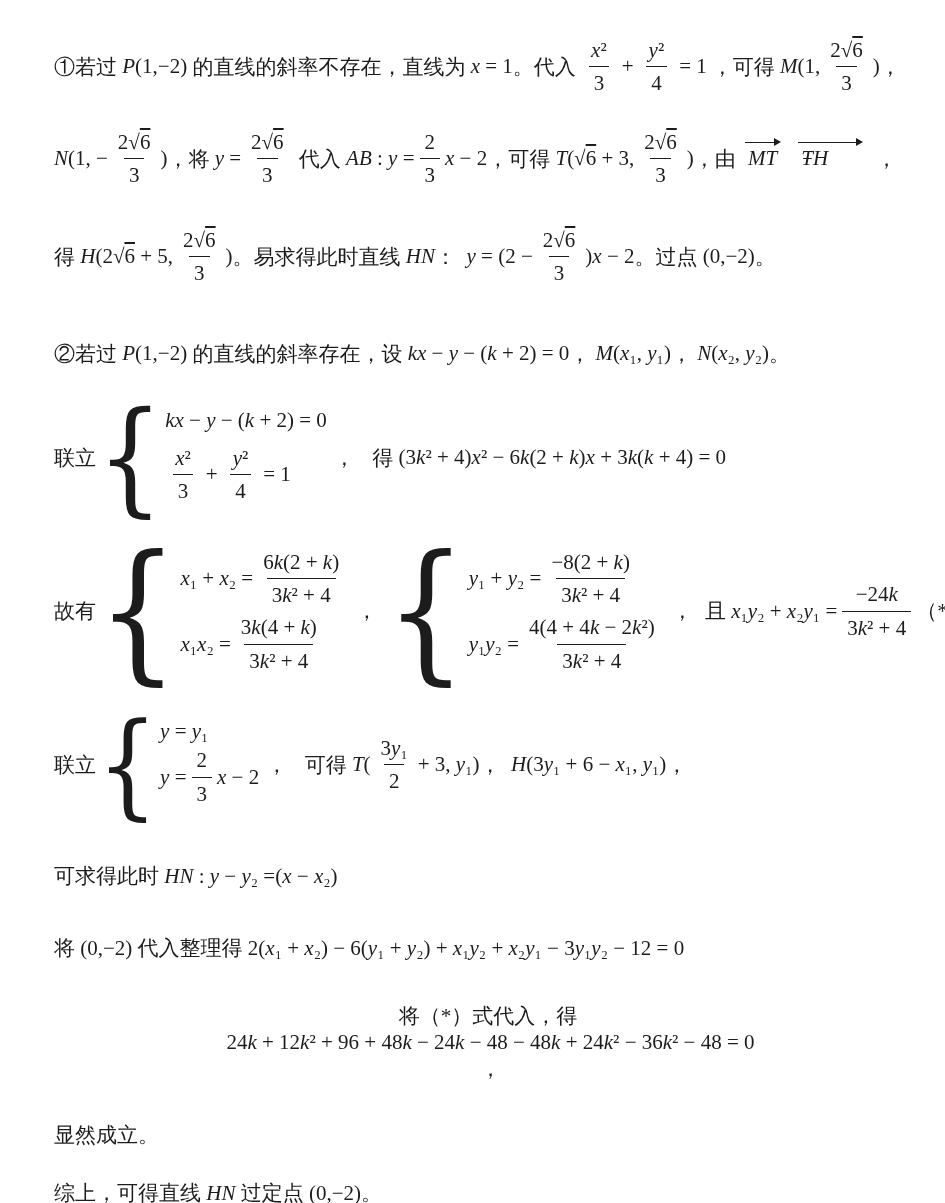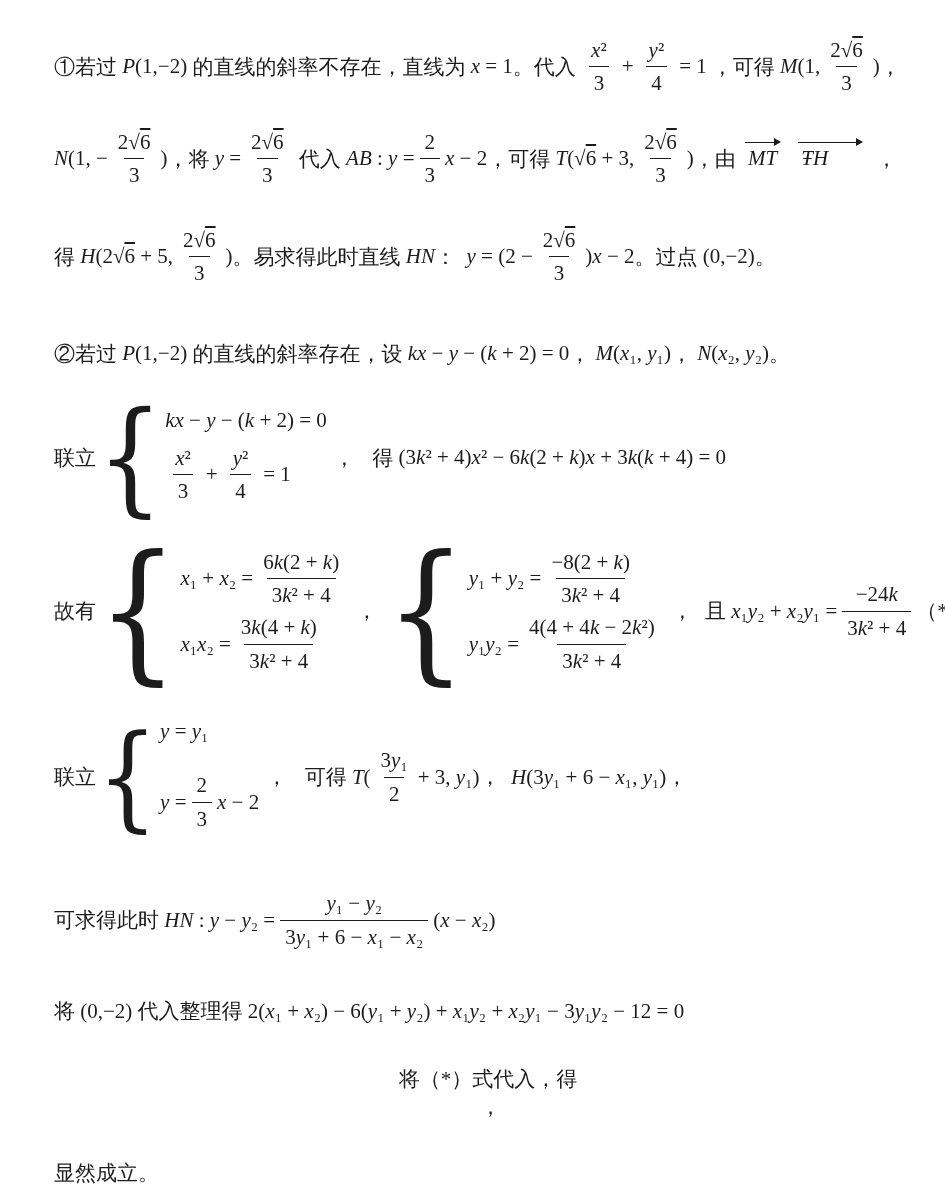--- a/index.html
+++ b/index.html
@@ -27,21 +27,21 @@
   .vec.wide { padding-right:34px;font-style:italic; }
   
   .cases { display:inline-flex; align-items:center; }
   .brace { font-family:"DejaVu Serif","Liberation Serif",serif; line-height:0.75; display:inline-block; transform:scaleY(1.18); font-weight:400; margin:0 2px 0 1px; }
   .brace.bA { font-size:104px; }
   .brace.bB { font-size:128px; }
   .brace.bC { font-size:96px; }
   .rows { display:inline-flex; flex-direction:column; align-items:flex-start; }
   .rows.g5 { gap:9px; }
   .rows.g6 { }
-  .rows.g7 { gap:25px; }
+  .rows.g7 { gap:0; }
   .subline { display:flex; align-items:center; white-space:pre; }
   .sep { margin:0 7px; align-self:center; }
   
   .mt1 { margin-top:4px; }
   .mt2 { margin-top:26px; }
   .mt3 { margin-top:32px; }
   .mt4 { margin-top:50px; }
   .mt5 { margin-top:40px; }
   .mt6 { margin-top:38px; }
   .mt7 { margin-top:42px; }
@@ -78,29 +78,29 @@
 
   <div class="line mt6">
     <span class="cn">故有</span><span class="cases"><span class="brace bB">{</span><span class="rows g6"><span class="subline"><span class="mx"><i>x</i>₁ + <i>x</i>₂ =</span><span class="frac"><span class="num mx">6<i>k</i>(2 + <i>k</i>)</span><span class="den mx">3<i>k</i>² + 4</span></span></span><span class="subline"><span class="mx"><i>x</i>₁<i>x</i>₂ =</span><span class="frac"><span class="num mx">3<i>k</i>(4 + <i>k</i>)</span><span class="den mx">3<i>k</i>² + 4</span></span></span></span></span><span class="cn sep">，</span><span class="cases"><span class="brace bB">{</span><span class="rows g6"><span class="subline"><span class="mx"><i>y</i>₁ + <i>y</i>₂ =</span><span class="frac"><span class="num mx">−8(2 + <i>k</i>)</span><span class="den mx">3<i>k</i>² + 4</span></span></span><span class="subline"><span class="mx"><i>y</i>₁<i>y</i>₂ =</span><span class="frac"><span class="num mx">4(4 + 4<i>k</i> − 2<i>k</i>²)</span><span class="den mx">3<i>k</i>² + 4</span></span></span></span></span><span class="cn sep">， </span><span class="cn">且 </span><span class="mx"><i>x</i>₁<i>y</i>₂ + <i>x</i>₂<i>y</i>₁ =</span><span class="frac"><span class="num mx">−24<i>k</i></span><span class="den mx">3<i>k</i>² + 4</span></span><span class="cn">（*）</span>
   </div>
 
   <div class="line mt7">
     <span class="cn">联立</span><span class="cases"><span class="brace bC">{</span><span class="rows g7"><span class="mx"><i>y</i> = <i>y</i>₁</span><span class="subline"><span class="mx"><i>y</i> =</span><span class="frac"><span class="num mx">2</span><span class="den mx">3</span></span><span class="mx"><i>x</i> − 2</span></span></span></span><span class="cn sep">，  </span><span class="cn">可得 </span><span class="mx"><i>T</i>(</span><span class="frac"><span class="num mx">3<i>y</i>₁</span><span class="den mx">2</span></span><span class="mx">+ 3, <i>y</i>₁)</span><span class="cn">，  </span><span class="mx"><i>H</i>(3<i>y</i>₁ + 6 − <i>x</i>₁, <i>y</i>₁)</span><span class="cn">，</span>
   </div>
 
   <div class="line mt8">
-    <span class="cn">可求得此时 </span><span class="mx"><i>HN</i> : <i>y</i> − <i>y</i>₂ =</span><span class="frac"><span class="num mx"><i>y</i>₁ − <i>y</i>₂</span><span class="den mx">3<i>y</i>₁ + 6 − <i>x</i>₁ − <i>x</i>₂</span></span><span class="mx">(<i>x</i> − <i>x</i>₂)</span>
+    <span class="cn">可求得此时 </span><span class="mx"><i>HN</i> : <i>y</i> − <i>y</i>₂ =</span><span class="mx">(<i>x</i> − <i>x</i>₂)</span>
   </div>
 
   <div class="line mt9">
     <span class="cn">将 </span><span class="mx">(0,−2)</span><span class="cn"> 代入整理得 </span><span class="mx">2(<i>x</i>₁ + <i>x</i>₂) − 6(<i>y</i>₁ + <i>y</i>₂) + <i>x</i>₁<i>y</i>₂ + <i>x</i>₂<i>y</i>₁ − 3<i>y</i>₁<i>y</i>₂ − 12 = 0</span>
   </div>
 
   <div class="line mt10">
-    <span class="cn">将（*）式代入，得 </span><span class="cn">，</span>
+    <span class="cn">将（*）式代入，得 </span><span class="mx">24<i>k</i> + 12<i>k</i>² + 96 + 48<i>k</i> − 24<i>k</i> − 48 − 48<i>k</i> + 24<i>k</i>² − 36<i>k</i>² − 48 = 0</span><span class="cn">，</span>
   </div>
 
   <div class="line mt11">
     <span class="cn">显然成立。</span>
   </div>
 
   <div class="line mt12">
     <span class="cn">综上，可得直线 </span><span class="mx"><i>HN</i></span><span class="cn"> 过定点 </span><span class="mx">(0,−2)</span><span class="cn">。</span>
   </div>
 

